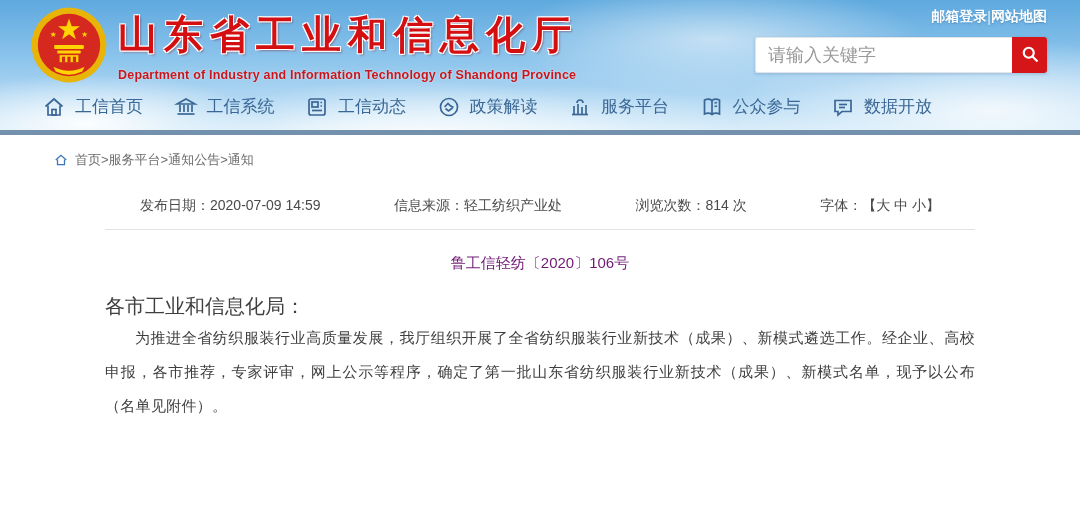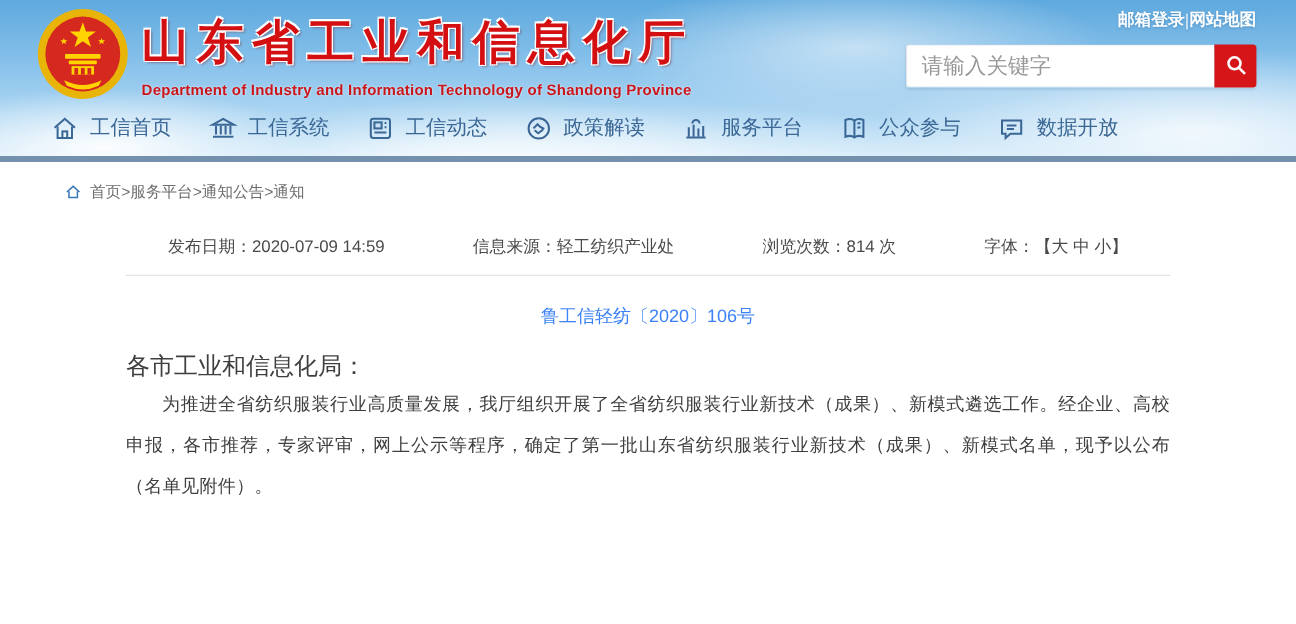--- a/index.html
+++ b/index.html
@@ -58,21 +58,21 @@
 
   
   .article { padding: 0 105px; }
   .article-title { margin: 22px auto 0; max-width: 870px; text-align: center;
     font-size: 25px; font-weight: bold; color: #333; line-height: 39px; letter-spacing: .5px; }
   .meta-row { display: flex; justify-content: space-between; align-items: flex-start;
     margin: 20px auto 0; max-width: 800px; font-size: 14px; color: #4a4a4a; }
   .meta-item { white-space: nowrap; }
   .meta-item .font-opts { cursor: pointer; }
   .meta-divider { border: none; border-top: 1px solid #e3e3e3; margin: 14px 0 0; }
-  .doc-number { text-align: center; margin-top: 24px; font-size: 15px; color: #3b82f6; }
+  .doc-number { text-align: center; margin-top: 24px; font-size: 15px; color: #701a75; }
   .salutation { margin-top: 18px; font-size: 20px; color: #3f3f3f; line-height: 30px; }
   .body-paragraph { font-size: 15px; color: #3f3f3f; line-height: 34px; text-indent: 2em;
     text-align: justify; letter-spacing: .3px; }
 </style>
 </head>
 <body>
 
 <div class="sky">
   <div class="header-top">
     <div class="emblem">

